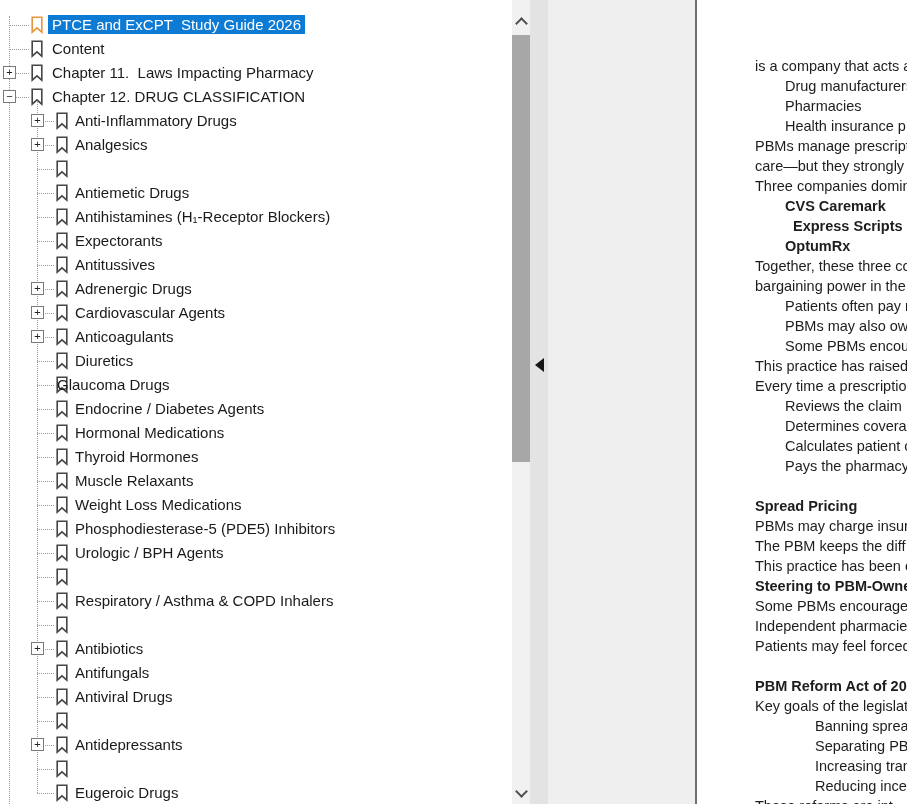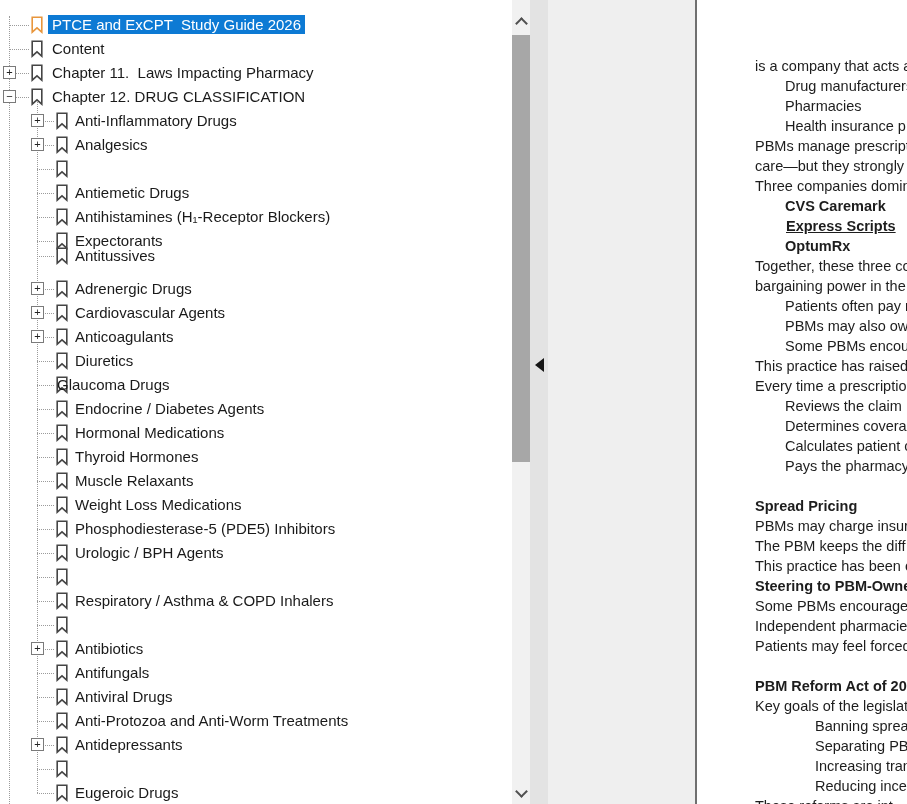--- a/index.html
+++ b/index.html
@@ -116,21 +116,21 @@
             </svg></div>
           <span class="bm-label" style="left: 71px;">Antihistamines (H₁-Receptor Blockers)</span>
         </div>
         <div class="bm-row" style="top: 229px;">
           <div class="bm-stub" style="left: 37px; width: 17px;"></div>
           <div class="bm-ico" style="left: 54px;"><svg viewBox="0 0 16 18" width="16" height="18">
               <path d="M3.2 1.2 H12.8 V16.2 L8 11.9 L3.2 16.2 Z" fill="#fff" stroke="#454545" stroke-width="1.6"></path>
             </svg></div>
           <span class="bm-label" style="left: 71px;">Expectorants</span>
         </div>
-        <div class="bm-row" style="top: 244px; text-align: right;">
+        <div class="bm-row" style="top: 253px; text-align: right;">
           <div class="bm-stub" style="left: 37px; width: 17px;"></div>
           <div class="bm-ico" style="left: 54px;"><svg viewBox="0 0 16 18" width="16" height="18">
               <path d="M3.2 1.2 H12.8 V16.2 L8 11.9 L3.2 16.2 Z" fill="#fff" stroke="#454545" stroke-width="1.6"></path>
             </svg></div>
           <span class="bm-label" style="left: 71px;">Antitussives</span>
         </div>
         <div class="bm-row" style="top: 277px;">
           <div class="bm-stub" style="left: 37px; width: 17px;"></div>
           <div class="bm-box" style="left: 31px;">+</div>
           <div class="bm-ico" style="left: 54px;"><svg viewBox="0 0 16 18" width="16" height="18">
@@ -256,21 +256,20 @@
           <div class="bm-ico" style="left: 54px;"><svg viewBox="0 0 16 18" width="16" height="18">
               <path d="M3.2 1.2 H12.8 V16.2 L8 11.9 L3.2 16.2 Z" fill="#fff" stroke="#454545" stroke-width="1.6"></path>
             </svg></div>
           <span class="bm-label" style="left: 71px;">Antiviral Drugs</span>
         </div>
         <div class="bm-row" style="top: 709px;">
           <div class="bm-stub" style="left: 37px; width: 17px;"></div>
           <div class="bm-ico" style="left: 54px;"><svg viewBox="0 0 16 18" width="16" height="18">
               <path d="M3.2 1.2 H12.8 V16.2 L8 11.9 L3.2 16.2 Z" fill="#fff" stroke="#454545" stroke-width="1.6"></path>
             </svg></div>
-          <span class="bm-label" style="left: 71px;">Anti-Protozoa and Anti-Worm Treatments</span>
         </div>
         <div class="bm-row" style="top: 733px;">
           <div class="bm-stub" style="left: 37px; width: 17px;"></div>
           <div class="bm-box" style="left: 31px;">+</div>
           <div class="bm-ico" style="left: 54px;"><svg viewBox="0 0 16 18" width="16" height="18">
               <path d="M3.2 1.2 H12.8 V16.2 L8 11.9 L3.2 16.2 Z" fill="#fff" stroke="#454545" stroke-width="1.6"></path>
             </svg></div>
           <span class="bm-label" style="left: 71px;">Antidepressants</span>
         </div>
         <div class="bm-row" style="top: 757px;">
@@ -307,21 +306,21 @@
   <div class="page">
     <div id="page-lines">
         <div class="pl" style="top: 57px; left: 58px;">is a company that acts as a</div>
         <div class="pl" style="top: 77px; left: 88px;">Drug manufacturers</div>
         <div class="pl" style="top: 97px; left: 88px;">Pharmacies</div>
         <div class="pl" style="top: 117px; left: 88px;">Health insurance pla</div>
         <div class="pl" style="top: 137px; left: 58px;">PBMs manage prescripti</div>
         <div class="pl" style="top: 157px; left: 58px;">care—but they strongly</div>
         <div class="pl" style="top: 177px; left: 58px;">Three companies domin</div>
         <div class="pl b" style="top: 197px; left: 88px;">CVS Caremark</div>
-        <div class="pl b" style="top: 217px; left: 89px; text-decoration: underline;">Express Scripts</div>
+        <div class="pl b" style="top: 217px; left: 96px;">Express Scripts</div>
         <div class="pl b" style="top: 237px; left: 88px;">OptumRx</div>
         <div class="pl" style="top: 257px; left: 58px;">Together, these three co</div>
         <div class="pl" style="top: 277px; left: 58px;">bargaining power in the</div>
         <div class="pl" style="top: 297px; left: 88px;">Patients often pay m</div>
         <div class="pl" style="top: 317px; left: 88px;">PBMs may also own</div>
         <div class="pl" style="top: 337px; left: 88px;">Some PBMs encour</div>
         <div class="pl" style="top: 357px; left: 58px;">This practice has raised</div>
         <div class="pl" style="top: 377px; left: 58px;">Every time a prescriptio</div>
         <div class="pl" style="top: 397px; left: 88px;">Reviews the claim</div>
         <div class="pl" style="top: 417px; left: 88px;">Determines coverag</div>

